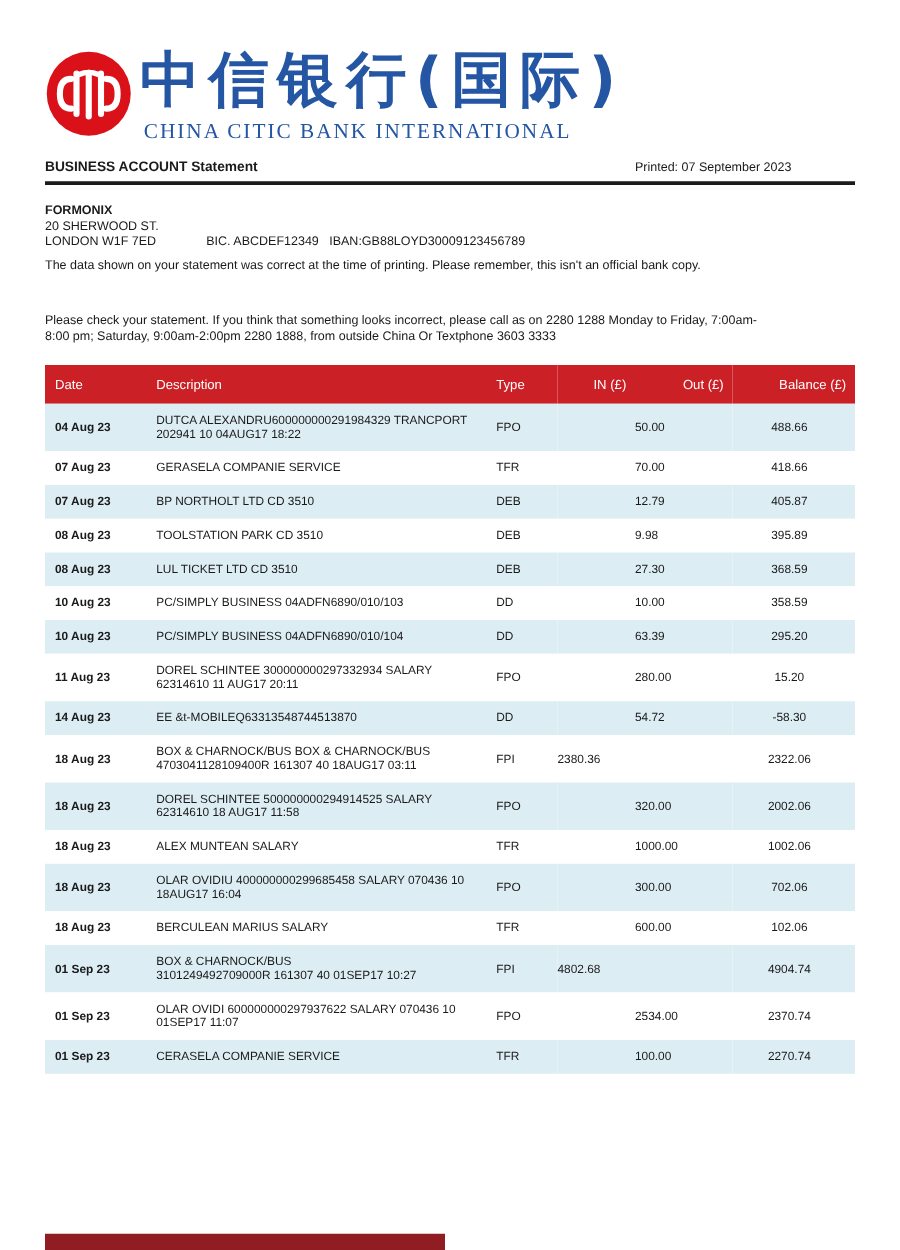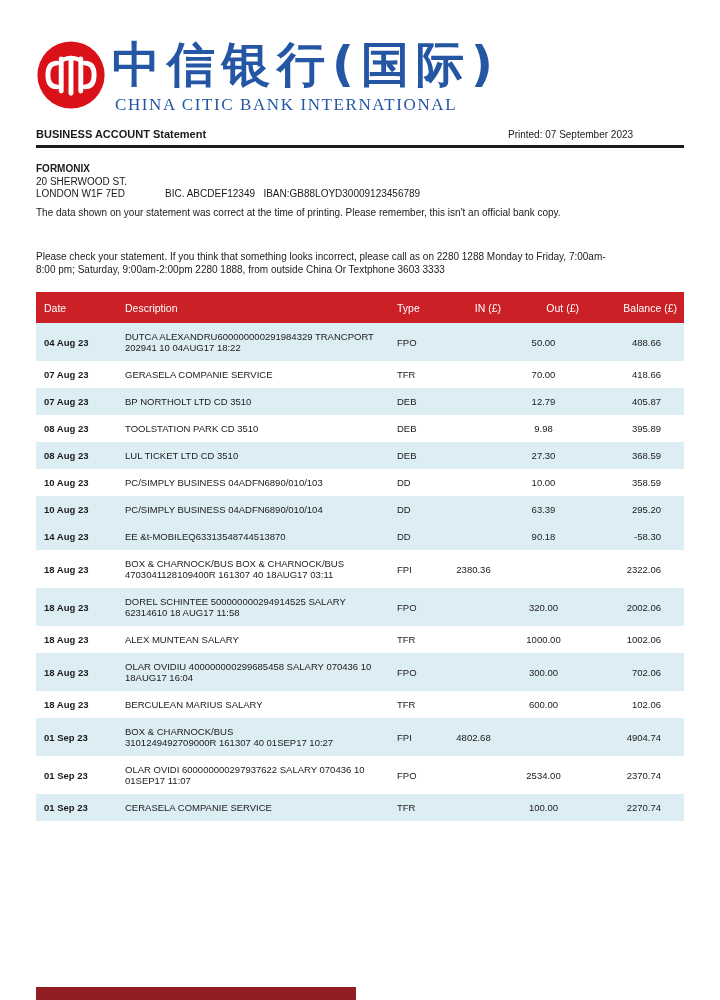--- a/index.html
+++ b/index.html
@@ -43,22 +43,22 @@
   table.tx th.h-desc, table.tx th.h-type { padding-left:5px; }
   table.tx th.h-in, table.tx th.h-out { padding-right:7px; }
   table.tx th.h-balance { padding-right:7px; }
   table.tx tbody tr { height:27px; background:#ffffff; }
   table.tx tbody tr.alt { background:var(--alt-row-bg,#ddedf4); }
   table.tx tbody tr.tall { height:38px; }
   table.tx td { font-size:9.5px; vertical-align:middle; }
   table.tx td.date { font-weight:bold; padding-left:8px; }
   table.tx td.desc { padding-left:5px; white-space:pre-line; line-height:11.5px; }
   table.tx td.type { padding-left:5px;margin-top:21px; }
-  table.tx td.in, table.tx td.out { text-align:center; padding-right:7px; }
-  table.tx td.balance { text-align:right; padding-right:23px; }
+  table.tx td.in, table.tx td.out { text-align:left; padding-right:7px; }
+  table.tx td.balance { text-align:center; padding-right:7px; }
 
   
   .footer-bar { position:absolute; left:36px; top:987px; width:320px; height:13px;
                 background:var(--footer-bar,#901d22); }
 </style>
 </head>
 <body>
 
 <div class="page">
 
@@ -161,26 +161,35 @@
           <td class="balance">358.59</td>
         </tr>
         <tr class="alt">
           <td class="date">10 Aug 23</td>
           <td class="desc">PC/SIMPLY BUSINESS 04ADFN6890/010/104</td>
           <td class="type">DD</td>
           <td class="in"></td>
           <td class="out">63.39</td>
           <td class="balance">295.20</td>
         </tr>
+        <tr class=" tall">
+          <td class="date">11 Aug 23</td>
+          <td class="desc">DOREL SCHINTEE 300000000297332934 SALARY
+62314610 11 AUG17 20:11</td>
+          <td class="type">FPO</td>
+          <td class="in"></td>
+          <td class="out">280.00</td>
+          <td class="balance">15.20</td>
+        </tr>
         <tr class="alt">
           <td class="date">14 Aug 23</td>
           <td class="desc">EE &amp;t-MOBILEQ63313548744513870</td>
           <td class="type">DD</td>
           <td class="in"></td>
-          <td class="out">90.18</td>
+          <td class="out">54.72</td>
           <td class="balance">-58.30</td>
         </tr>
         <tr class=" tall">
           <td class="date">18 Aug 23</td>
           <td class="desc">BOX &amp; CHARNOCK/BUS BOX &amp; CHARNOCK/BUS
 4703041128109400R 161307 40 18AUG17 03:11</td>
           <td class="type">FPI</td>
           <td class="in">2380.36</td>
           <td class="out"></td>
           <td class="balance">2322.06</td>

